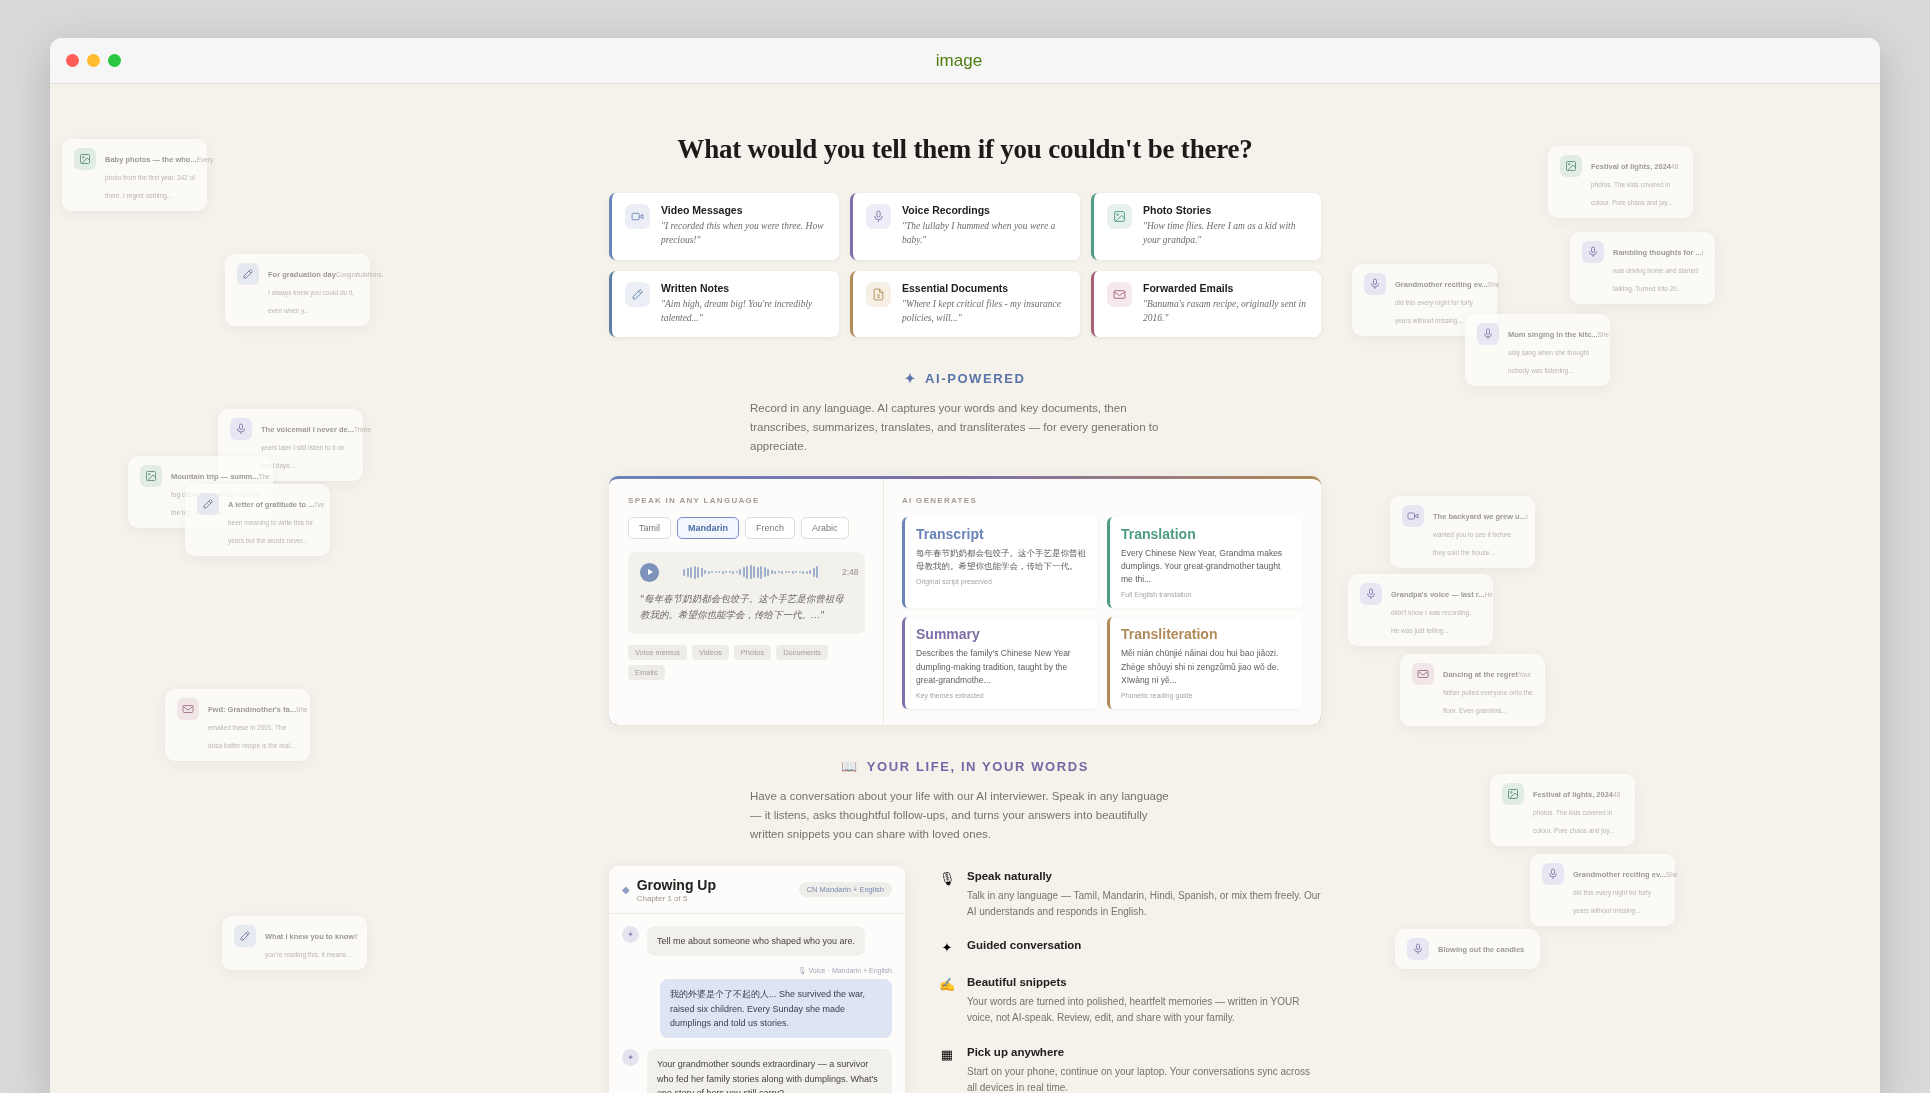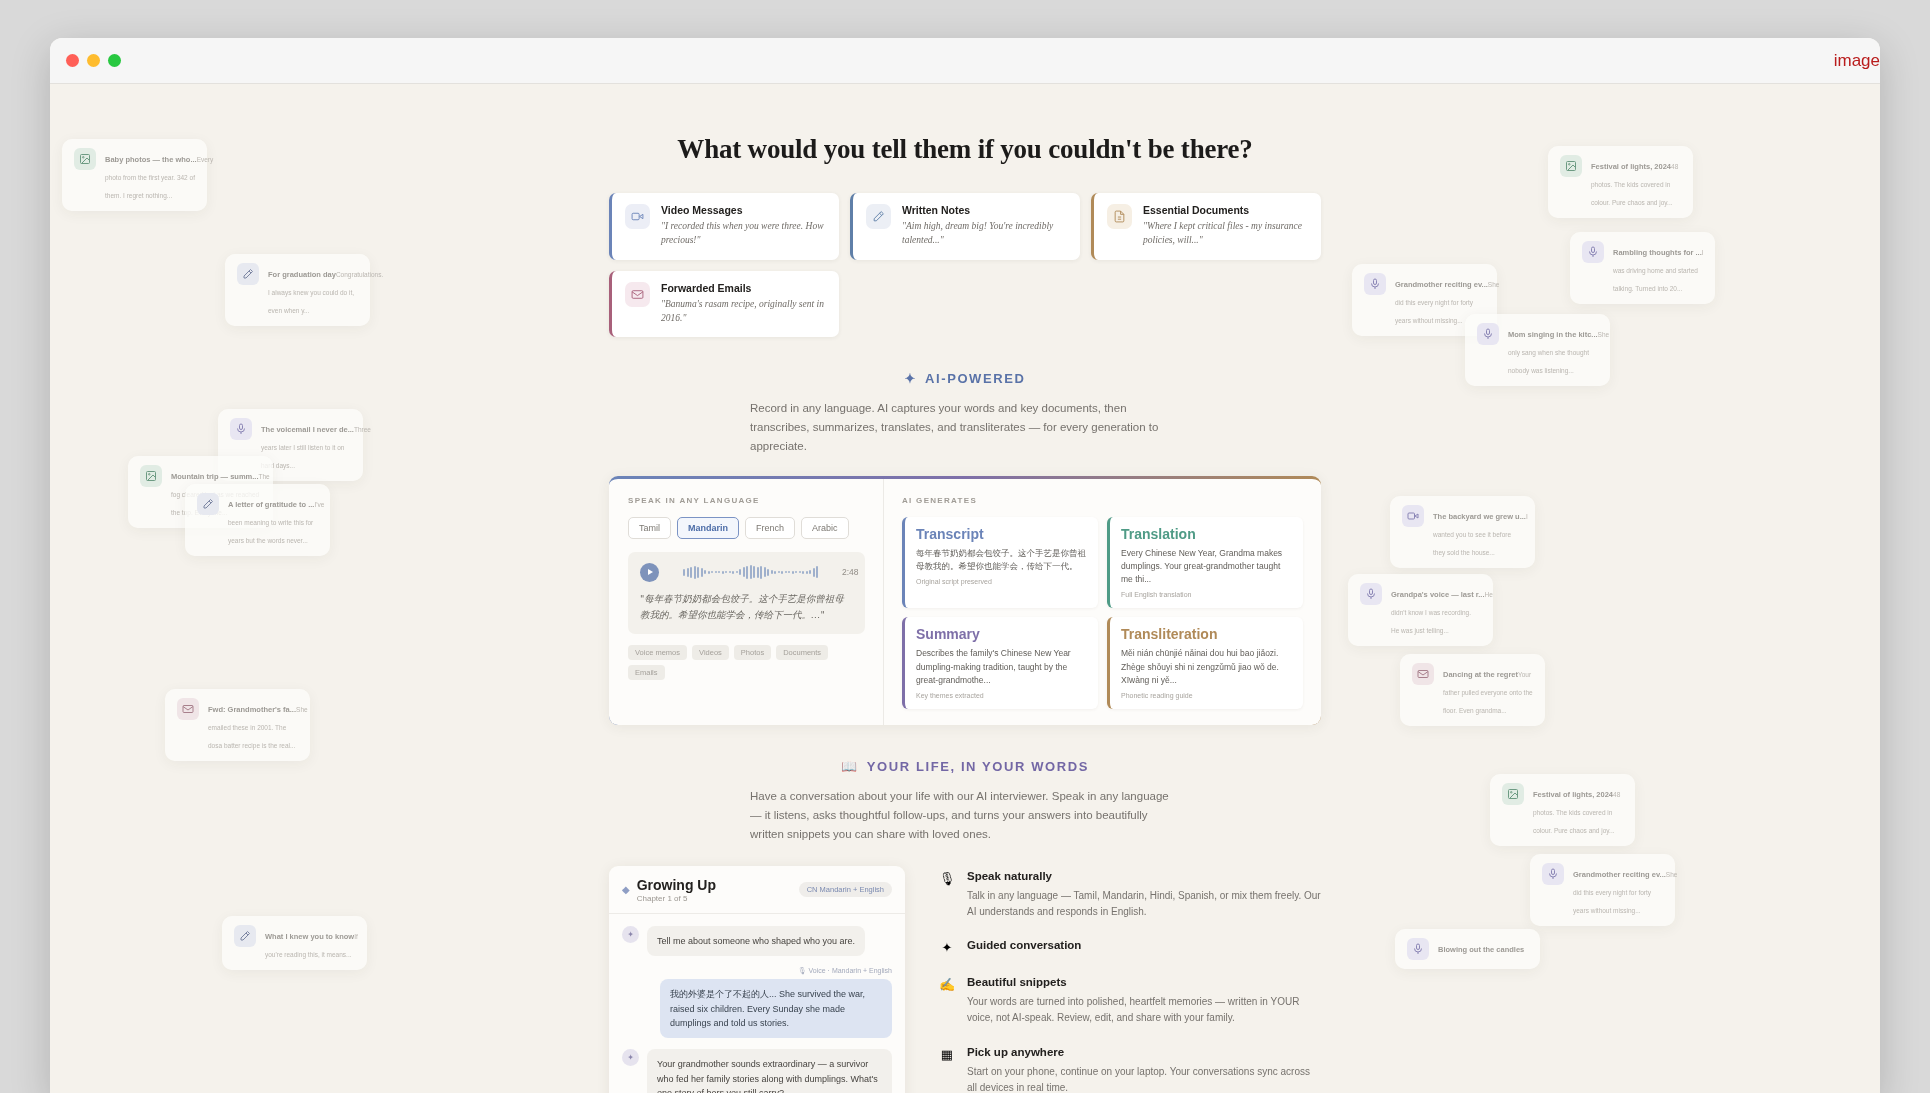--- a/index.html
+++ b/index.html
@@ -23,22 +23,22 @@
     border-bottom: 1px solid #e3e1dd;
     display: flex; align-items: center;
     position: relative;
   }
   .lights { display: flex; gap: 8px; margin-left: 16px; }
   .light { width: 13px; height: 13px; border-radius: 50%; }
   .l-red { background: #ff5f57; }
   .l-yellow { background: #febc2e; }
   .l-green { background: #28c840; }
   .win-title {
-    position: absolute; left: 0; right: 0; text-align: right;
-    font-size: 17px; color: #b91c1c;
+    position: absolute; left: 0; right: 12px; text-align: center;
+    font-size: 17px; color: #4d7c0f;
   }
   .canvas {
     position: relative; width: 1830px; height: 1014px;
     background: #f5f2ec;
     overflow: hidden;
   }
 
   
   .memcard {
     position: absolute;
@@ -424,20 +424,45 @@
           <div class="gcard" style="border-left-color: rgb(107, 132, 184);">
             <span class="gi" style="background:#eceef6">
               <svg style="stroke:#6b84b8" viewBox="0 0 24 24" fill="none" stroke-width="2">
                 <rect x="2" y="6" width="13" height="12" rx="2"></rect>
                 <path d="M22 8l-6 4 6 4z"></path>
               </svg>
             </span>
             <span>
               <span class="gtitle" style="display:block">Video Messages</span>
               <span class="gquote" style="display:block">"I recorded this when you were three. How precious!"</span>
+            </span>
+          </div>
+          <div class="gcard" style="border-left-color: rgb(126, 111, 168);">
+            <span class="gi" style="background:#eeecf6">
+              <svg style="stroke:#7e6fa8" viewBox="0 0 24 24" fill="none" stroke-width="2">
+                <rect x="9" y="2" width="6" height="11" rx="3"></rect>
+                <path d="M5 11a7 7 0 0014 0M12 18v4"></path>
+              </svg>
+            </span>
+            <span>
+              <span class="gtitle" style="display:block">Voice Recordings</span>
+              <span class="gquote" style="display:block">"The lullaby I hummed when you were a baby."</span>
+            </span>
+          </div>
+          <div class="gcard" style="border-left-color: rgb(79, 155, 134);">
+            <span class="gi" style="background:#e6f1ec">
+              <svg style="stroke:#4f9b86" viewBox="0 0 24 24" fill="none" stroke-width="2">
+                <rect x="3" y="3" width="18" height="18" rx="2"></rect>
+                <circle cx="8.5" cy="8.5" r="1.5"></circle>
+                <path d="M21 15l-5-5L5 21"></path>
+              </svg>
+            </span>
+            <span>
+              <span class="gtitle" style="display:block">Photo Stories</span>
+              <span class="gquote" style="display:block">"How time flies. Here I am as a kid with your grandpa."</span>
             </span>
           </div>
           <div class="gcard" style="border-left-color: rgb(95, 127, 168);">
             <span class="gi" style="background:#eceff5">
               <svg style="stroke:#5f7fa8" viewBox="0 0 24 24" fill="none" stroke-width="2">
                 <path d="M17 3l4 4L8 20H4v-4z"></path>
                 <path d="M14 6l4 4"></path>
               </svg>
             </span>
             <span>

